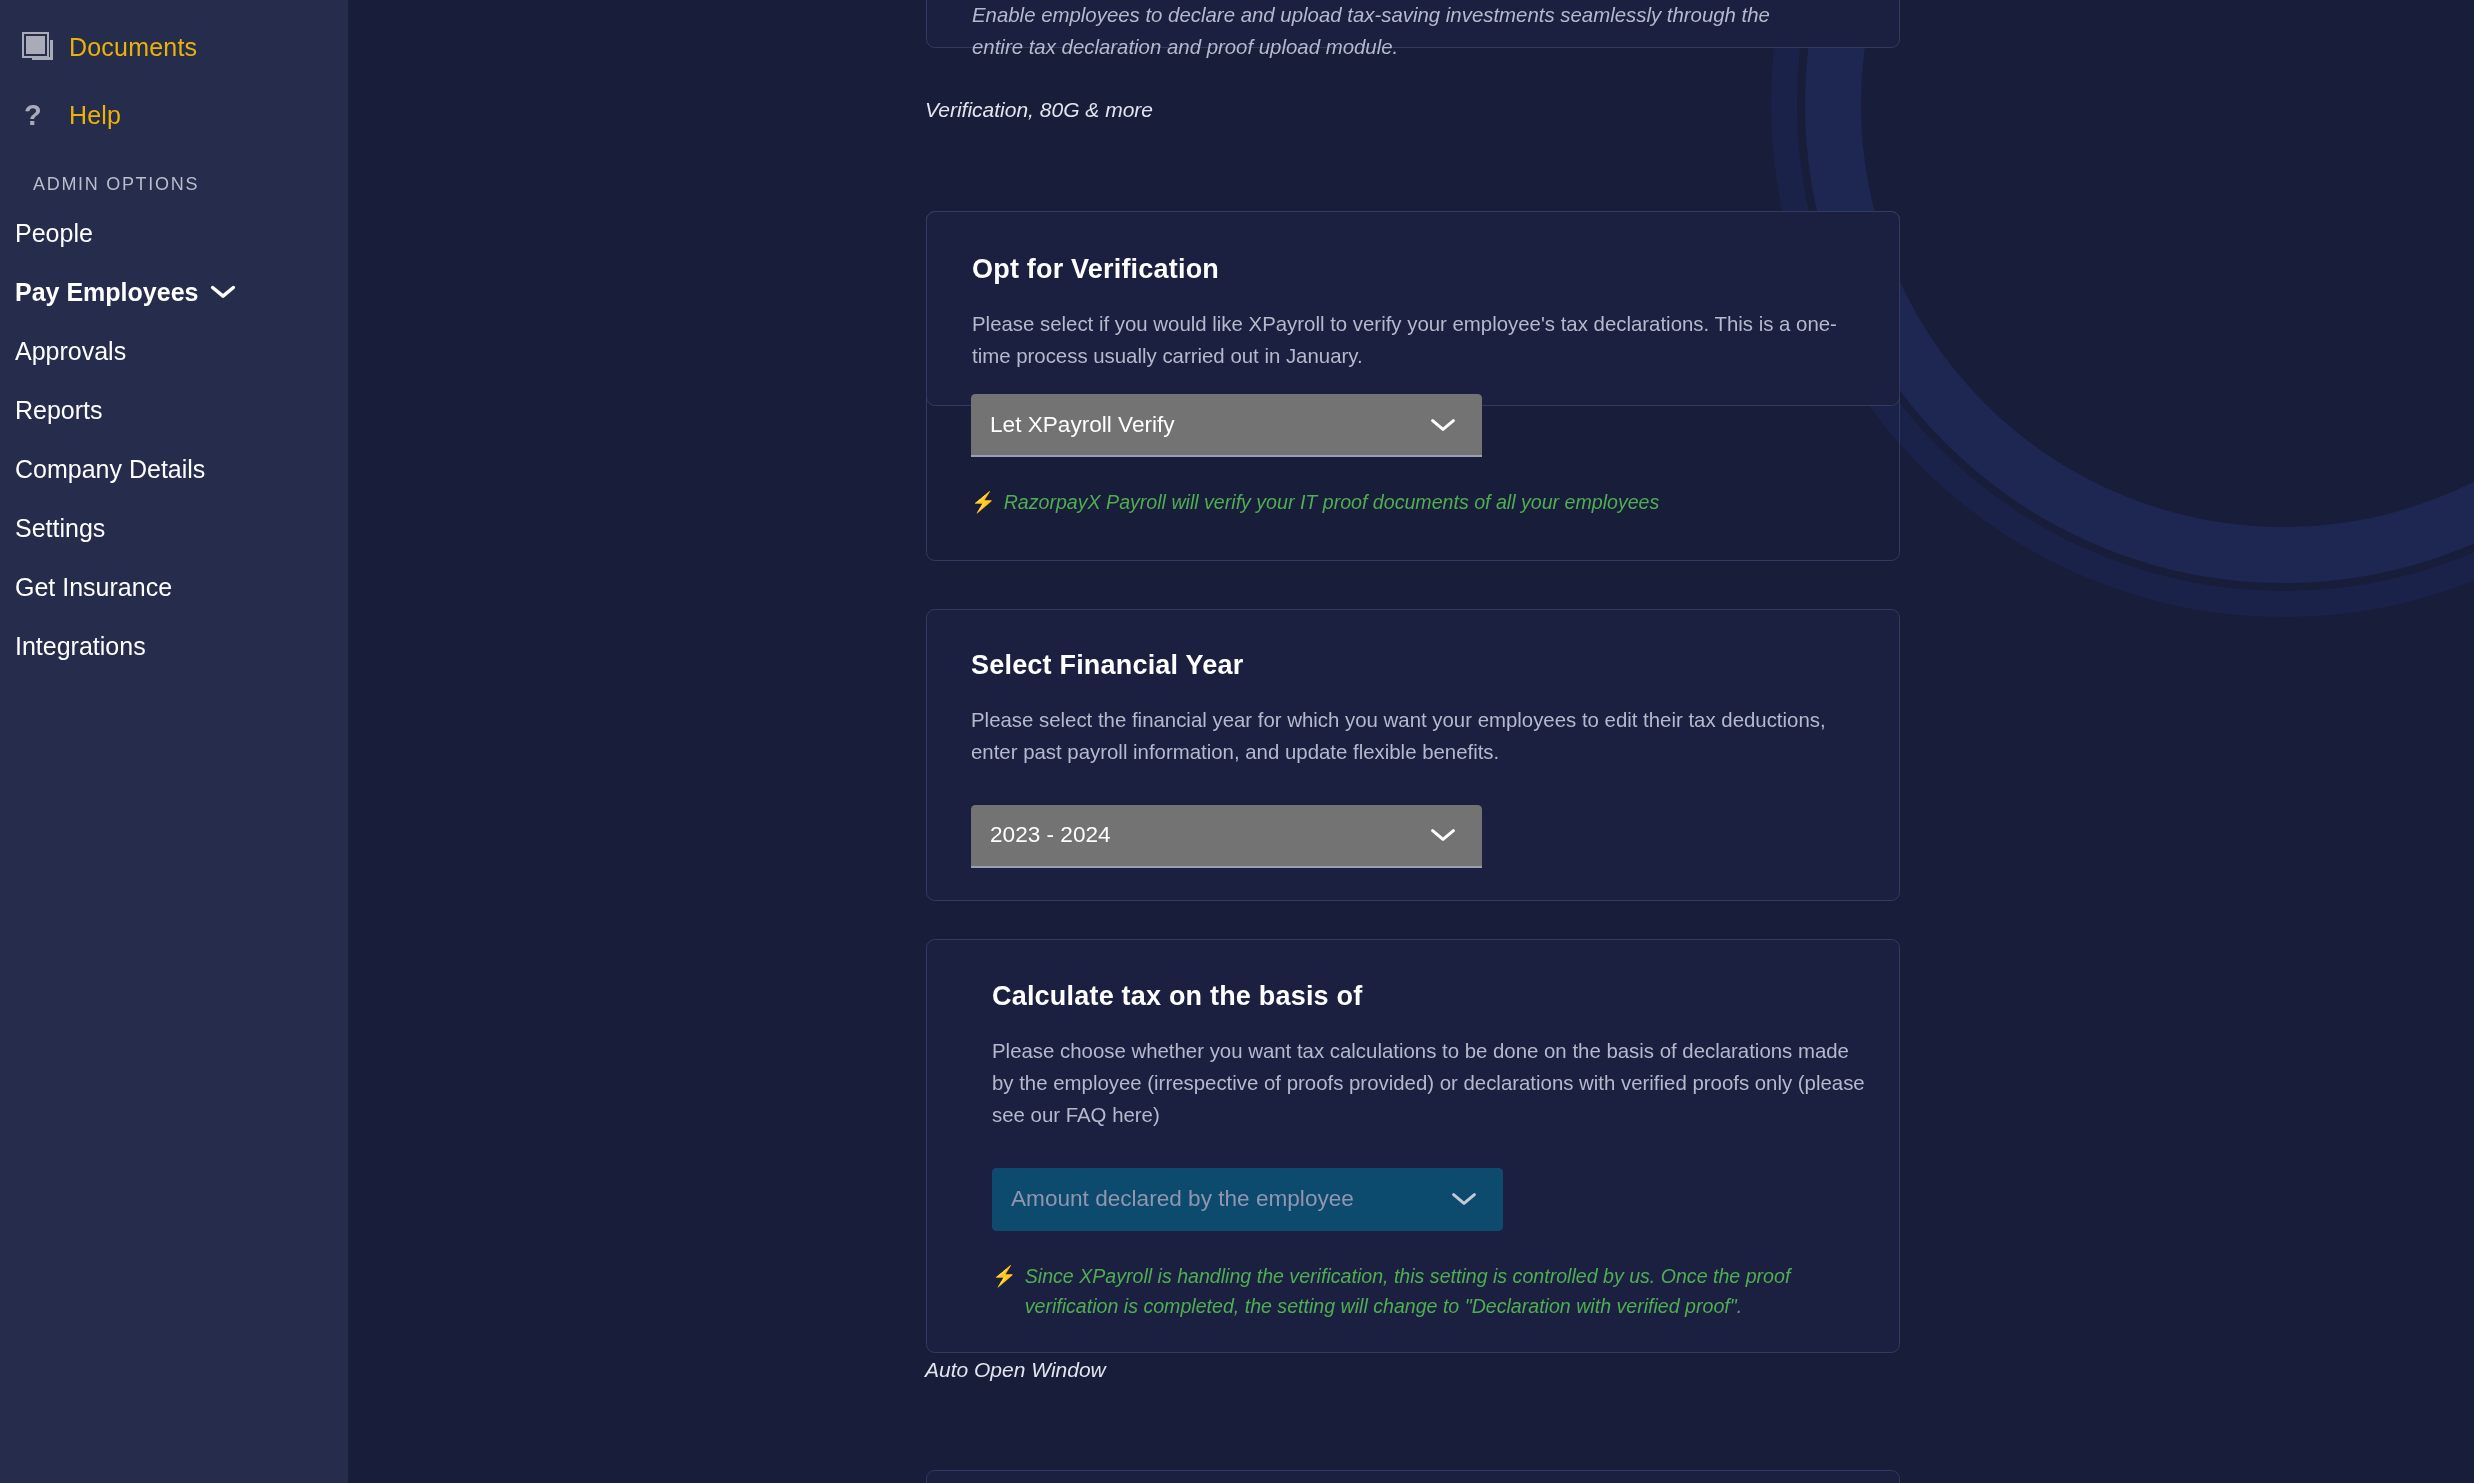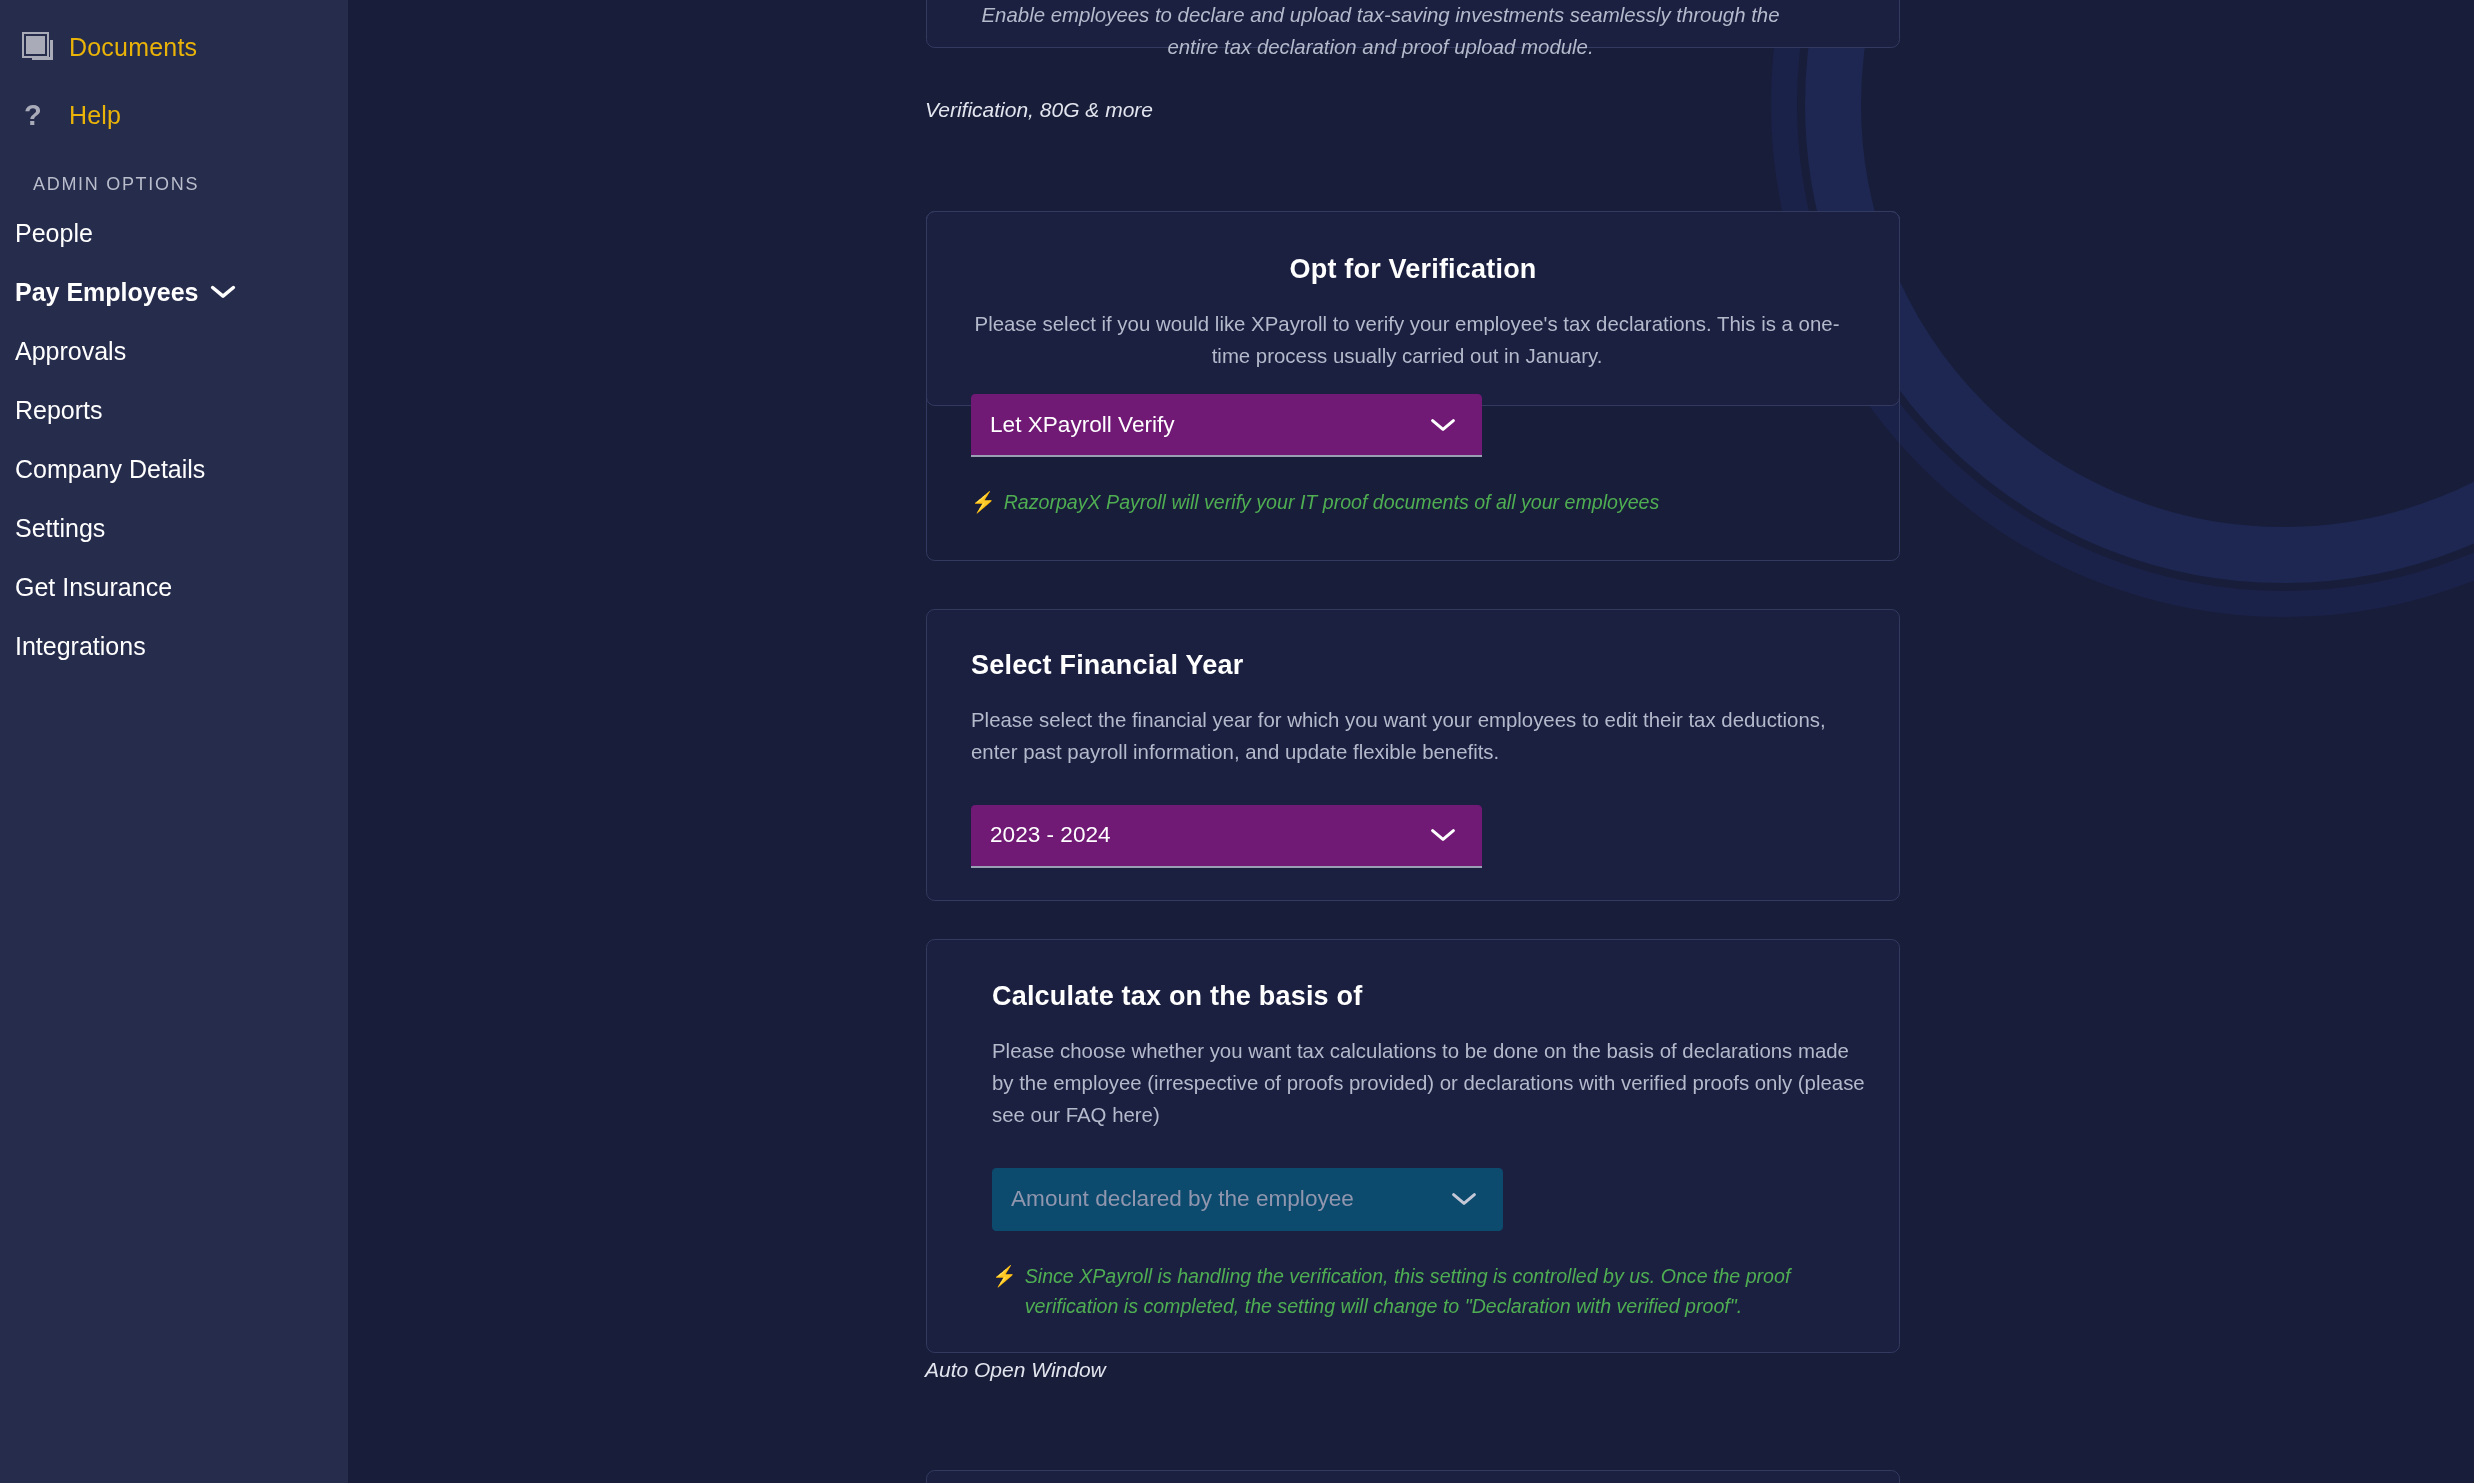--- a/index.html
+++ b/index.html
@@ -138,39 +138,39 @@
   }
 
   .card {
     position: absolute;
     left: 578px;
     width: 974px;
     background: #1b2041;
     border: 1.7px solid #323a60;
     border-radius: 8.7px;
   }
-  .card-inner { padding: 42px 45px 35px 45px; text-align: center; }
+  .card-inner { padding: 42px 45px 35px 45px; }
   .card-title {
     font-size: 27px;
     font-weight: 700;
     color: #ffffff;
     margin-bottom: 22.6px;
     letter-spacing: 0.2px;
   }
   .card-desc {
     font-size: 20.4px;
     line-height: 1.57;
     color: #b4b9cb;
   }
 
   .select {
     position: relative;
     width: 511px;
     height: 63px;
-    background: #701a75;
+    background: #737373;
     border-bottom: 2.6px solid #9aa0b4;
     border-radius: 4.3px 4.3px 0 0;
     display: flex;
     align-items: center;
     padding: 0 19px;
     margin-top: 37px;
     cursor: pointer;
   }
   .select .val {
     font-size: 22.6px;

